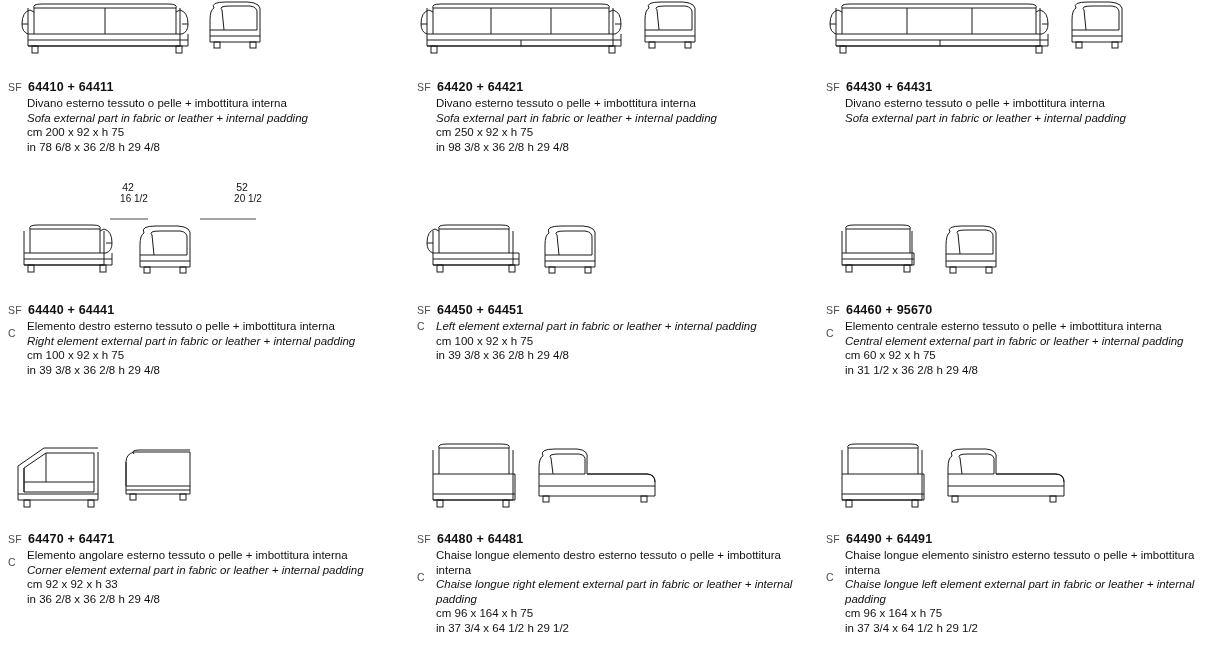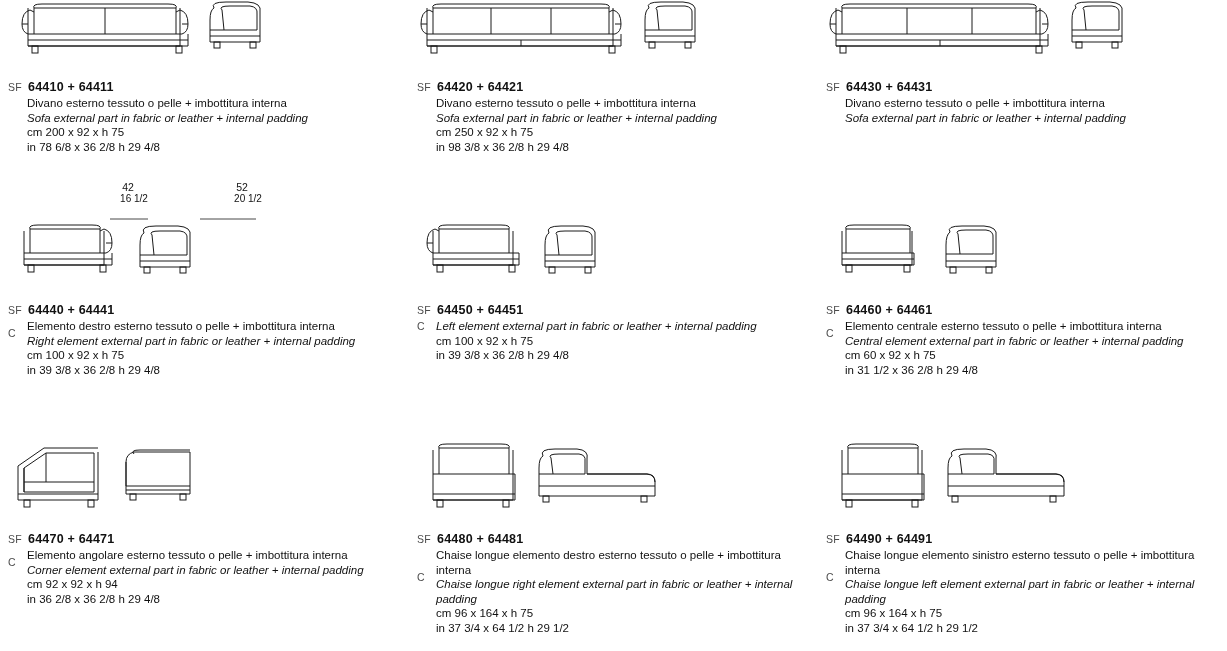--- a/index.html
+++ b/index.html
@@ -373,21 +373,21 @@
             <path d="M10 31 L24 31"></path>
             <path d="M10 38 L60 38"></path>
             <rect x="14" y="44" width="6" height="6"></rect>
             <rect x="50" y="44" width="6" height="6"></rect>
           </g>
         </svg>
       </div>
       <div class="caption" style="margin-top:22px">
         <div class="codeline">
           <span class="prefix">SF</span>
-          <span class="code">64460 + 64461</span>
+          <span class="code">64460 + 95670</span>
         </div>
         <div class="descline">
           <span class="descmark">C</span>
           <span class="desc">
             <span>Elemento centrale esterno tessuto o pelle + imbottitura interna</span>
             <span class="it">Central element external part in fabric or leather + internal padding</span>
           </span>
         </div>
         <div class="dims">
           <span>cm 60 x 92 x h 75</span>
@@ -427,21 +427,21 @@
           <span class="code">64470 + 64471</span>
         </div>
         <div class="descline">
           <span class="descmark">C</span>
           <span class="desc">
             <span>Elemento angolare esterno tessuto o pelle + imbottitura interna</span>
             <span class="it">Corner element external part in fabric or leather + internal padding</span>
           </span>
         </div>
         <div class="dims">
-          <span>cm 92 x 92 x h 94</span>
+          <span>cm 92 x 92 x h 33</span>
           <span>in 36 2/8 x 36 2/8 h 29 4/8</span>
         </div>
       </div>
     </div>
 
     <div class="cell">
       <div class="draw" style="padding-top:30px">
         <svg width="260" height="70" viewBox="0 0 260 70" fill="none" stroke="#1a1a1a" stroke-width="1">
           <g transform="translate(18,2)">
             <path d="M6 8 L6 58 L86 58 L86 8"></path>

